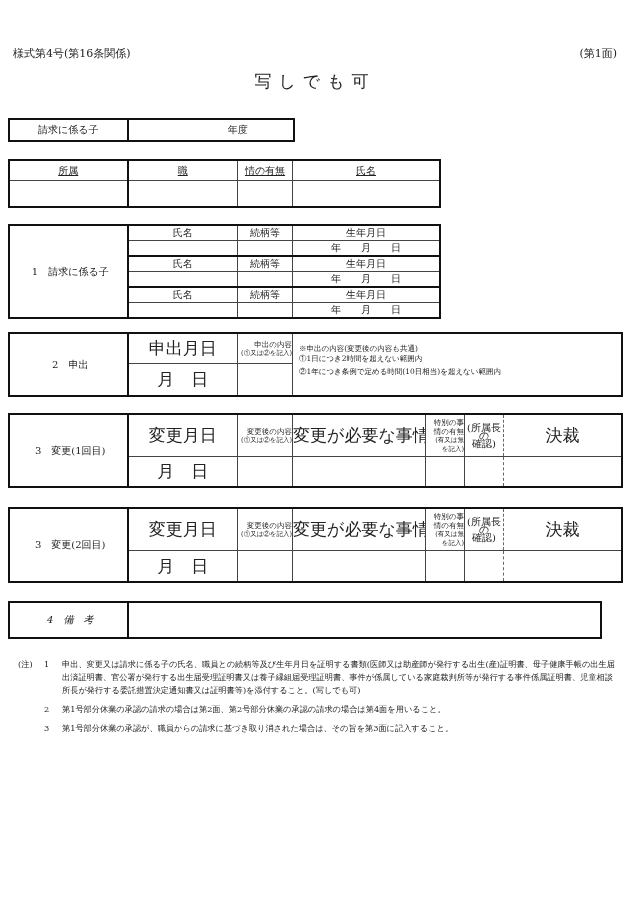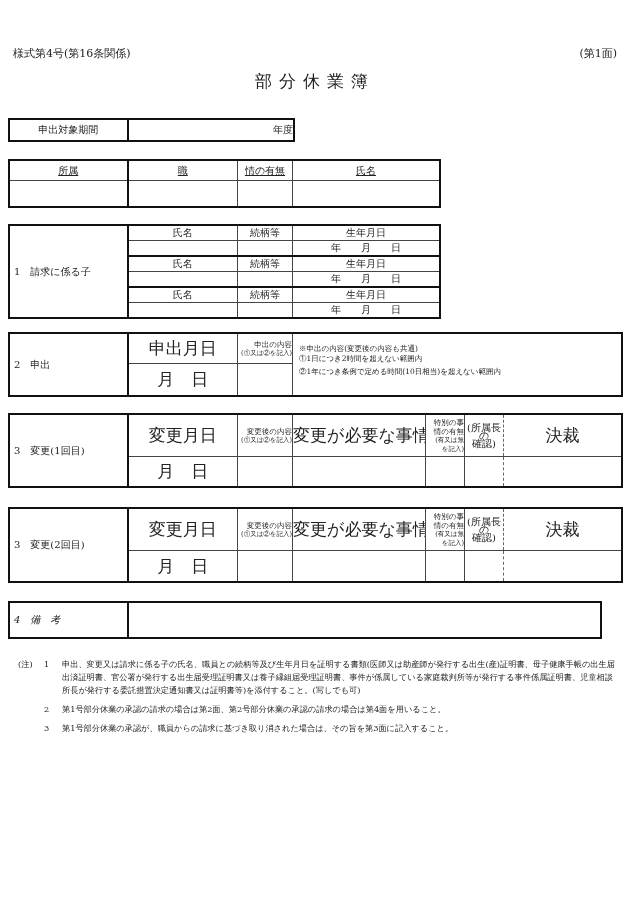--- a/index.html
+++ b/index.html
@@ -11,48 +11,48 @@
   .hdr-left { left:13px; top:46px; font-size:11px; }
   .hdr-right { right:13px; top:46px; font-size:11px; }
   .title { left:0; width:630px; top:70px; text-align:center; font-size:17px; letter-spacing:7px; }
 
   table { border-collapse:collapse; position:absolute; table-layout:fixed; }
   td { border:1px solid #444; padding:0; text-align:center; vertical-align:middle; font-size:10px; overflow:hidden; white-space:nowrap; }
   .outer { outline:2px solid #111; outline-offset:-1px; }
   .bl { border-left:2px solid #111; }
   .bt { border-top:2px solid #111; }
   .dash { border-left:1px dashed #666;margin-top:36px; }
-  .left-label { text-align:left; padding-left:4px; font-size:10px; }
+  .left-label { text-align:center; padding-left:4px; font-size:10px; }
   .small { font-size:7.5px; line-height:9px; white-space:normal;text-align:right; }
   .tiny { font-size:10px; line-height:8px; white-space:normal; }
   .note-cell { text-align:left; padding-left:6px; font-size:7.5px; vertical-align:top; white-space:normal; }
   .big { font-size:17px; }
 
   .notes { left:18px; top:658px; width:600px; font-size:8.2px; line-height:13px; }
   .note-row { display:flex; margin-bottom:6px; }
   .note-prefix { width:26px; flex:none; }
   .note-num { width:18px; flex:none; }
   .note-text { flex:1; }
 </style>
 </head>
 <body>
 
 <div class="abs hdr-left">様式第4号(第16条関係)</div>
 <div class="abs hdr-right">(第1面)</div>
-<div class="abs title">部分休業簿</div>
+<div class="abs title">写しでも可</div>
 
 <table class="outer" style="left:9px; top:119px; width:285px; height:21px;">
   <colgroup>
       <col style="width:118px">
       <col>
     </colgroup>
   <tbody>
       <tr style="height:21px">
-    <td>申出対象期間</td>
-    <td class="bl" style="text-align:right; padding-left:54px;">
+    <td>請求に係る子</td>
+    <td class="bl" style="text-align:center; padding-left:54px;">
       <span>年度</span>
     </td>
   </tr>
 </tbody>
   </table>
 
 <table class="outer" style="left:9px; top:160px; width:431px; height:46px;text-decoration:underline;">
   <colgroup>
       <col style="width:118px">
       <col style="width:110px">

